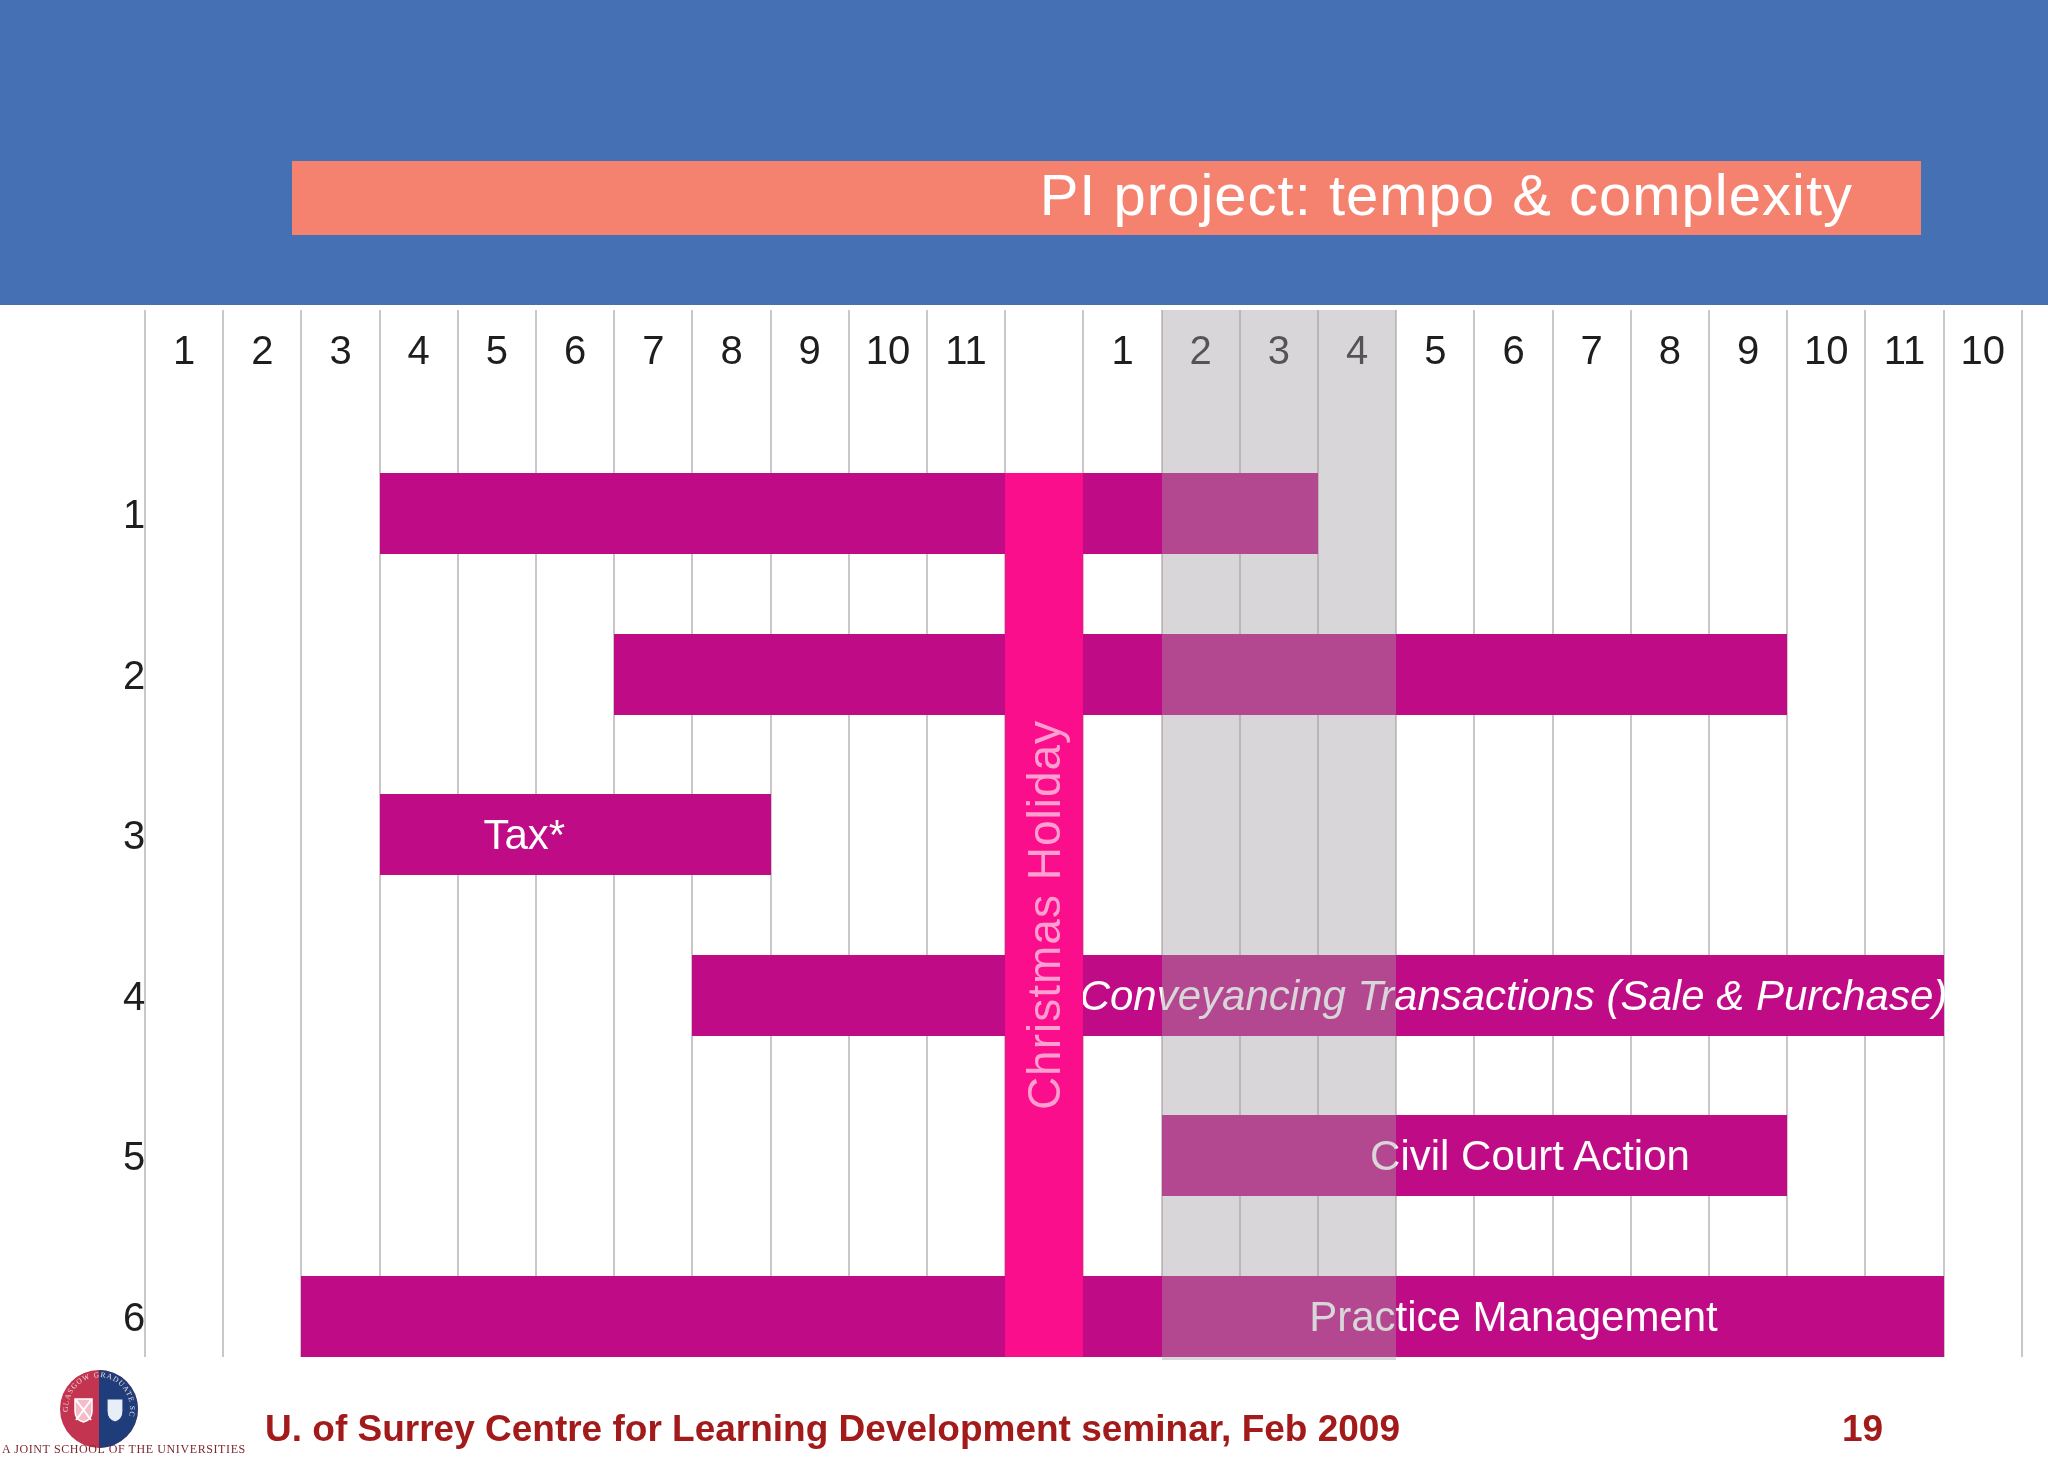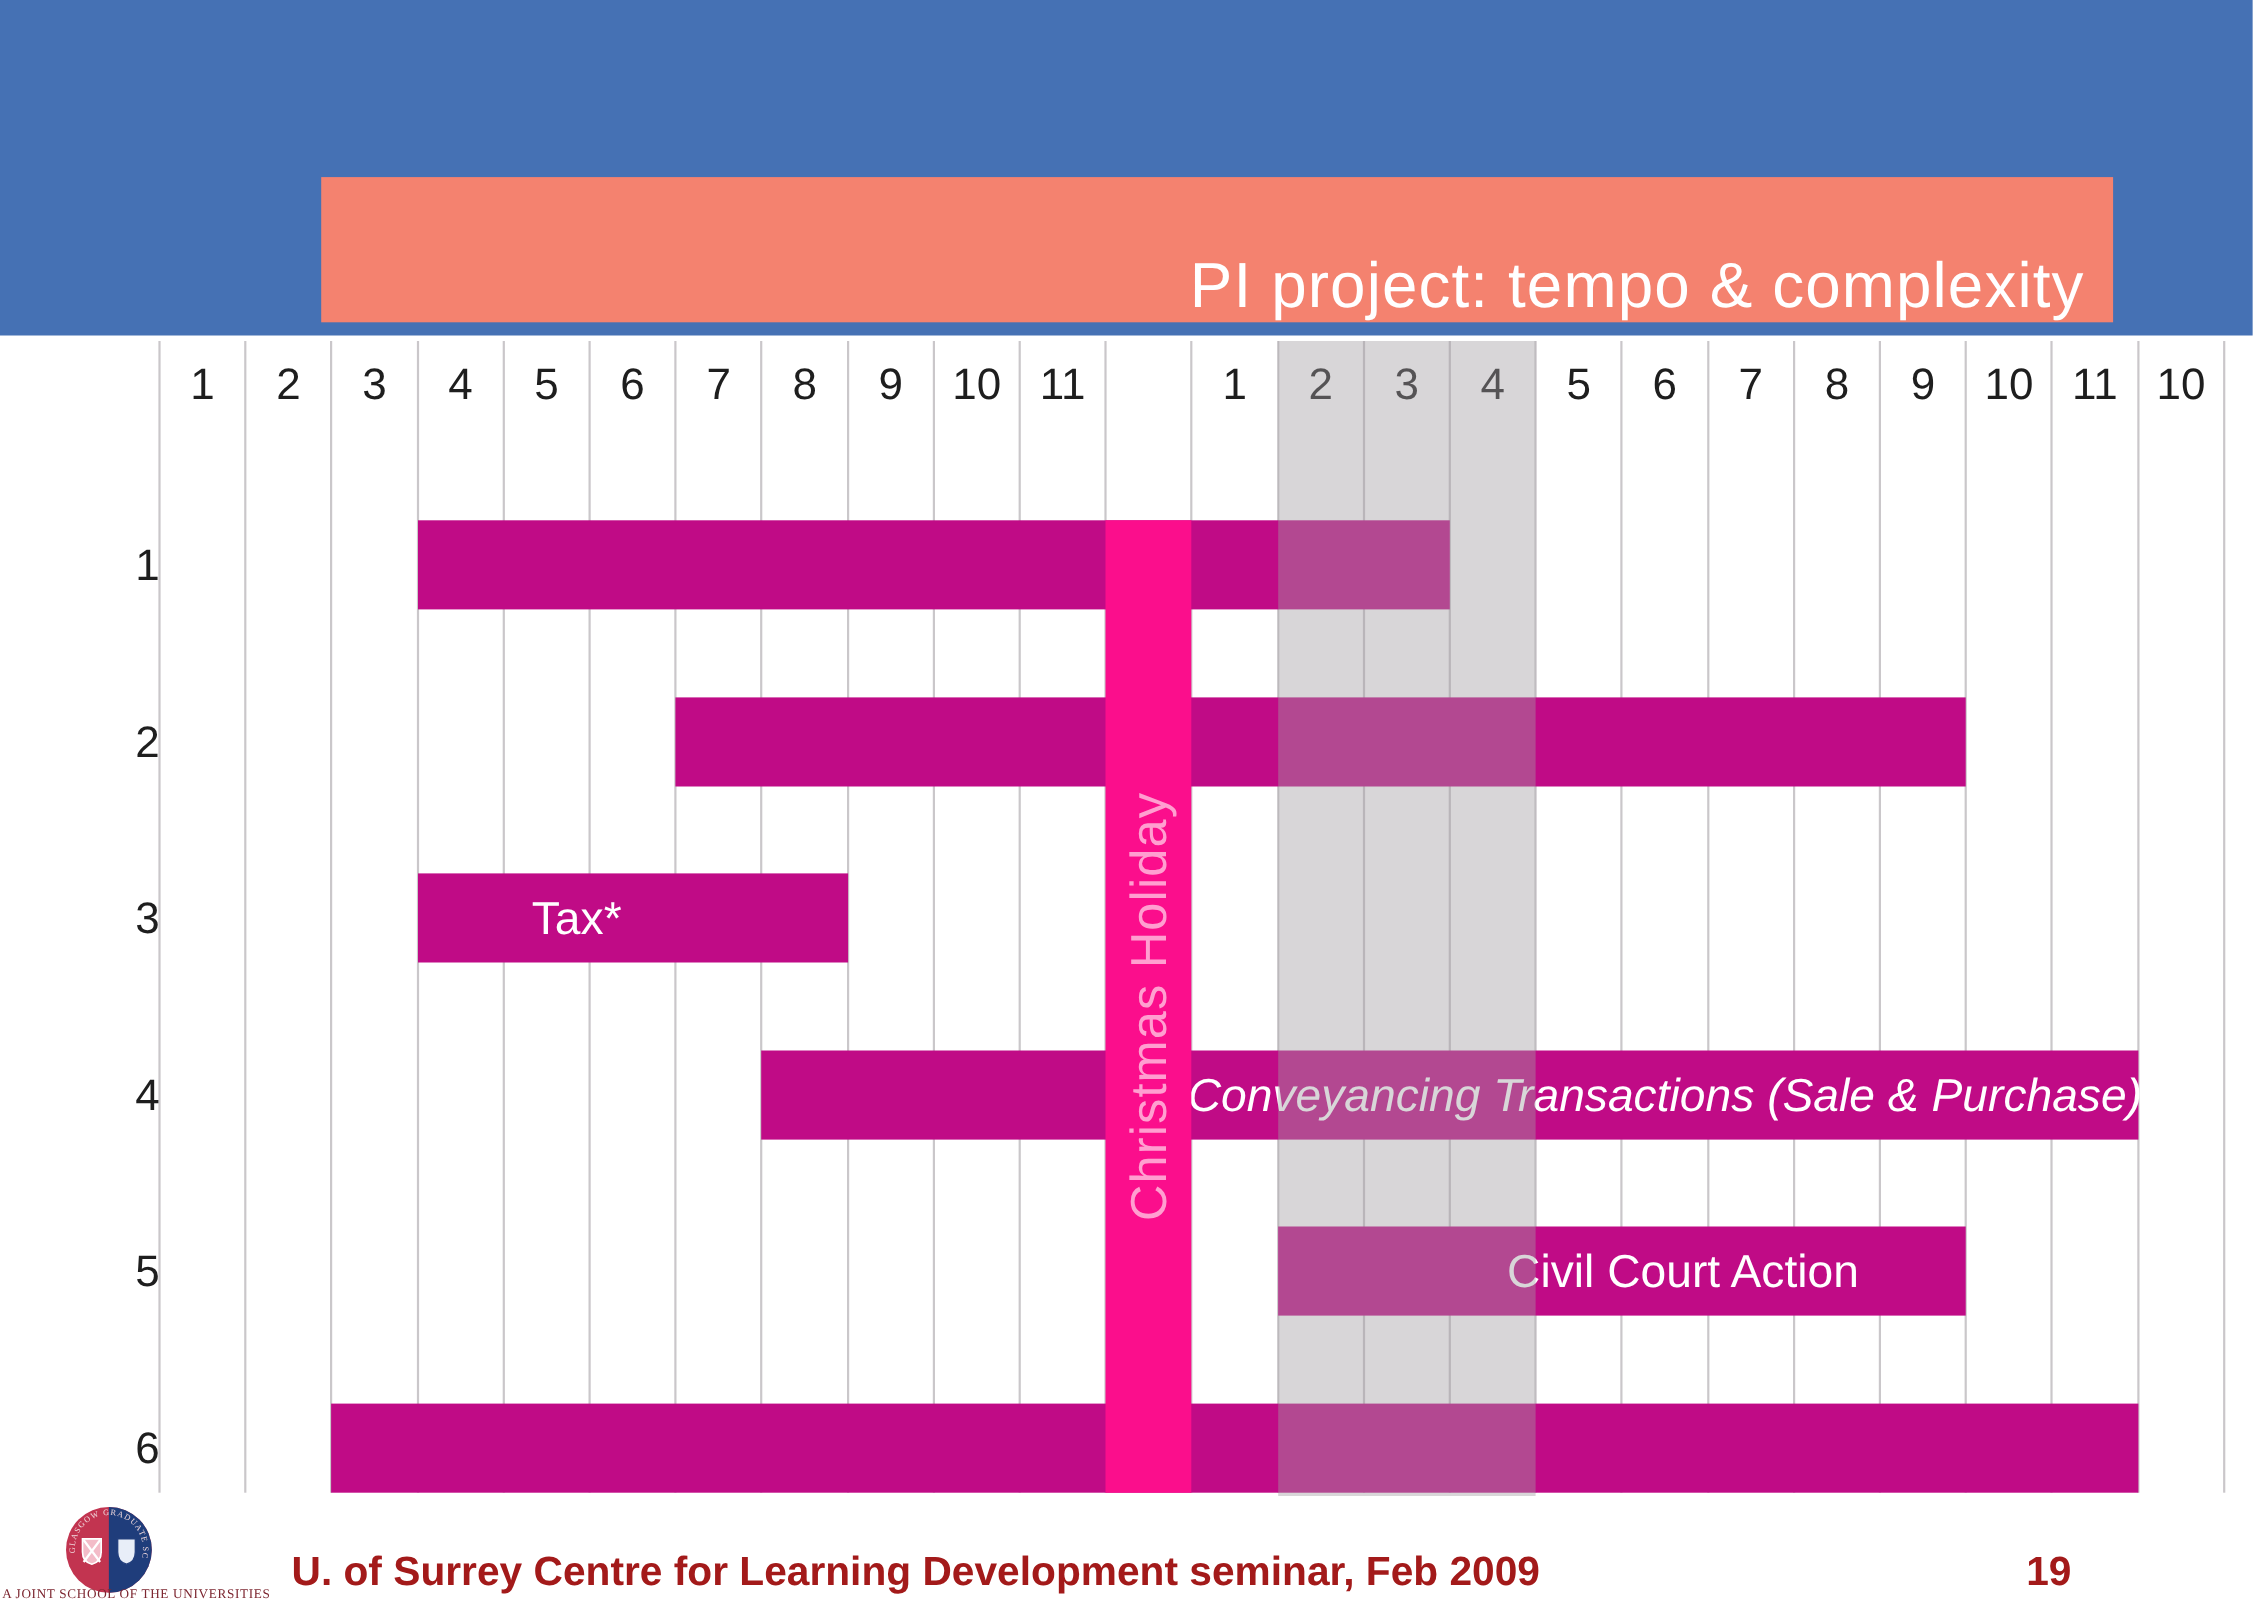--- a/index.html
+++ b/index.html
@@ -1,20 +1,20 @@
 <!DOCTYPE html>
 <html><head>
 <meta charset="utf-8">
 <style>
   html,body{margin:0;padding:0;}
   body{width:2048px;height:1463px;position:relative;background:#fff;overflow:hidden;
        font-family:"Liberation Sans",sans-serif;}
   .blue-band{position:absolute;left:0;top:0;width:2048px;height:305px;background:#4571B4;}
-  .title-box{position:absolute;left:292px;top:161px;width:1629px;height:132px;background:#F4826F;
-             display:flex;align-items:flex-end;justify-content:flex-end;padding-right:26px;box-sizing:border-box;}
+  .title-box{position:absolute;left:292px;top:161px;width:1629px;height:74px;background:#F4826F;
+             display:flex;align-items:flex-start;justify-content:flex-end;padding-right:68px;box-sizing:border-box;}
   .title-text{font-size:58px;color:#ffffff;letter-spacing:1px;white-space:nowrap;}
   #chart{position:absolute;left:0;top:0;width:2048px;height:1463px;}
   .gridline{position:absolute;top:310px;height:1047px;width:2px;background:#CAC7CA;z-index:1;}
   .month-label{position:absolute;top:322px;height:56px;line-height:56px;font-size:40px;color:#1E1E1E;
                transform:translateX(-50%);z-index:2;}
   .row-label{position:absolute;left:98px;width:72px;text-align:center;font-size:40px;color:#1E1E1E;
              height:60px;line-height:60px;z-index:2;}
   .bar{position:absolute;height:81px;background:#C00B86;z-index:3;}
   .bar-label{position:absolute;height:81px;line-height:81px;color:#ffffff;font-size:42px;white-space:nowrap;
              transform:translateX(-50%);z-index:4;}
@@ -96,20 +96,21 @@
       <div class="bar" style="left: 379.6px; top: 794px; width: 391px;"></div>
       <div class="bar-label" style="left: 524.27px; top: 794px;">Tax*</div>
       <div class="row-label" style="top: 966px;">4</div>
       <div class="bar" style="left: 692.4px; top: 955px; width: 1251.2px;"></div>
       <div class="bar-label" style="left: 1513.5px; top: 955px; font-style: italic;">Conveyancing Transactions (Sale &amp; Purchase)</div>
       <div class="row-label" style="top: 1126px;">5</div>
       <div class="bar" style="left: 1161.6px; top: 1115px; width: 625.6px;"></div>
       <div class="bar-label" style="left: 1530px; top: 1115px;">Civil Court Action</div>
       <div class="row-label" style="top: 1287px;">6</div>
       <div class="bar" style="left: 301.4px; top: 1276px; width: 1642.2px;"></div>
+      <div class="bar-label" style="left: 1513.5px; top: 1276px;">Practice Management</div>
       <div class="holiday" style="left: 1005.2px; top: 473px; width: 78.2px; height: 884px;">
         <span class="holiday-label">Christmas Holiday</span>
       </div>
       <div class="gray-band" style="left: 1161.6px; top: 310px; width: 234.6px; height: 1050px;"></div>
     </div>
 
   <svg class="logo" width="82" height="82" viewBox="0 0 82 82">
     <circle cx="41" cy="41" r="39" fill="#C23450"></circle>
     <path d="M41 2 A39 39 0 0 1 41 80 Z" fill="#1F3D7B"></path>
     <path d="M17 31 h17 v12 q0 9 -8.5 11 q-8.5 -2 -8.5 -11 Z" fill="#F3BCC8" stroke="#ffffff" stroke-width="1.5"></path>

